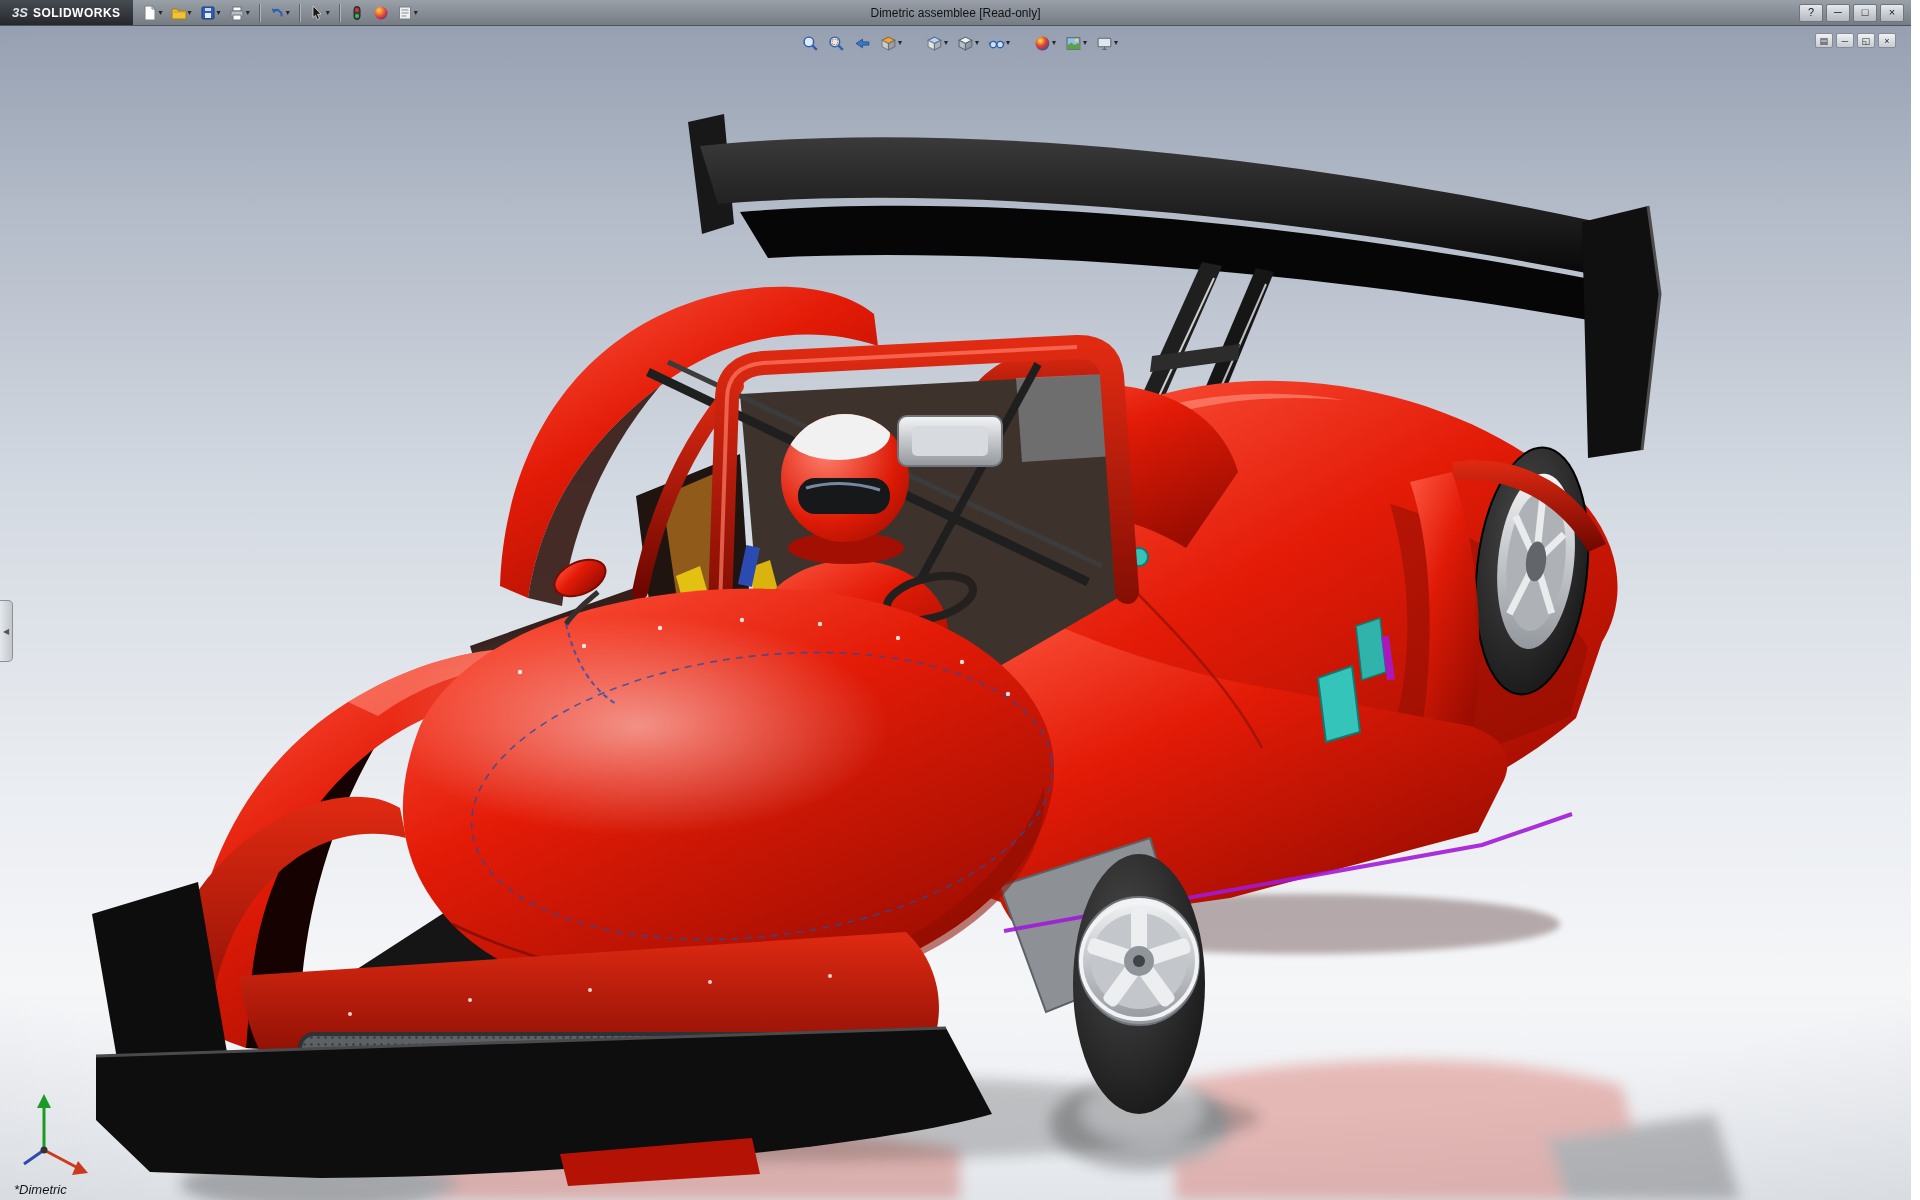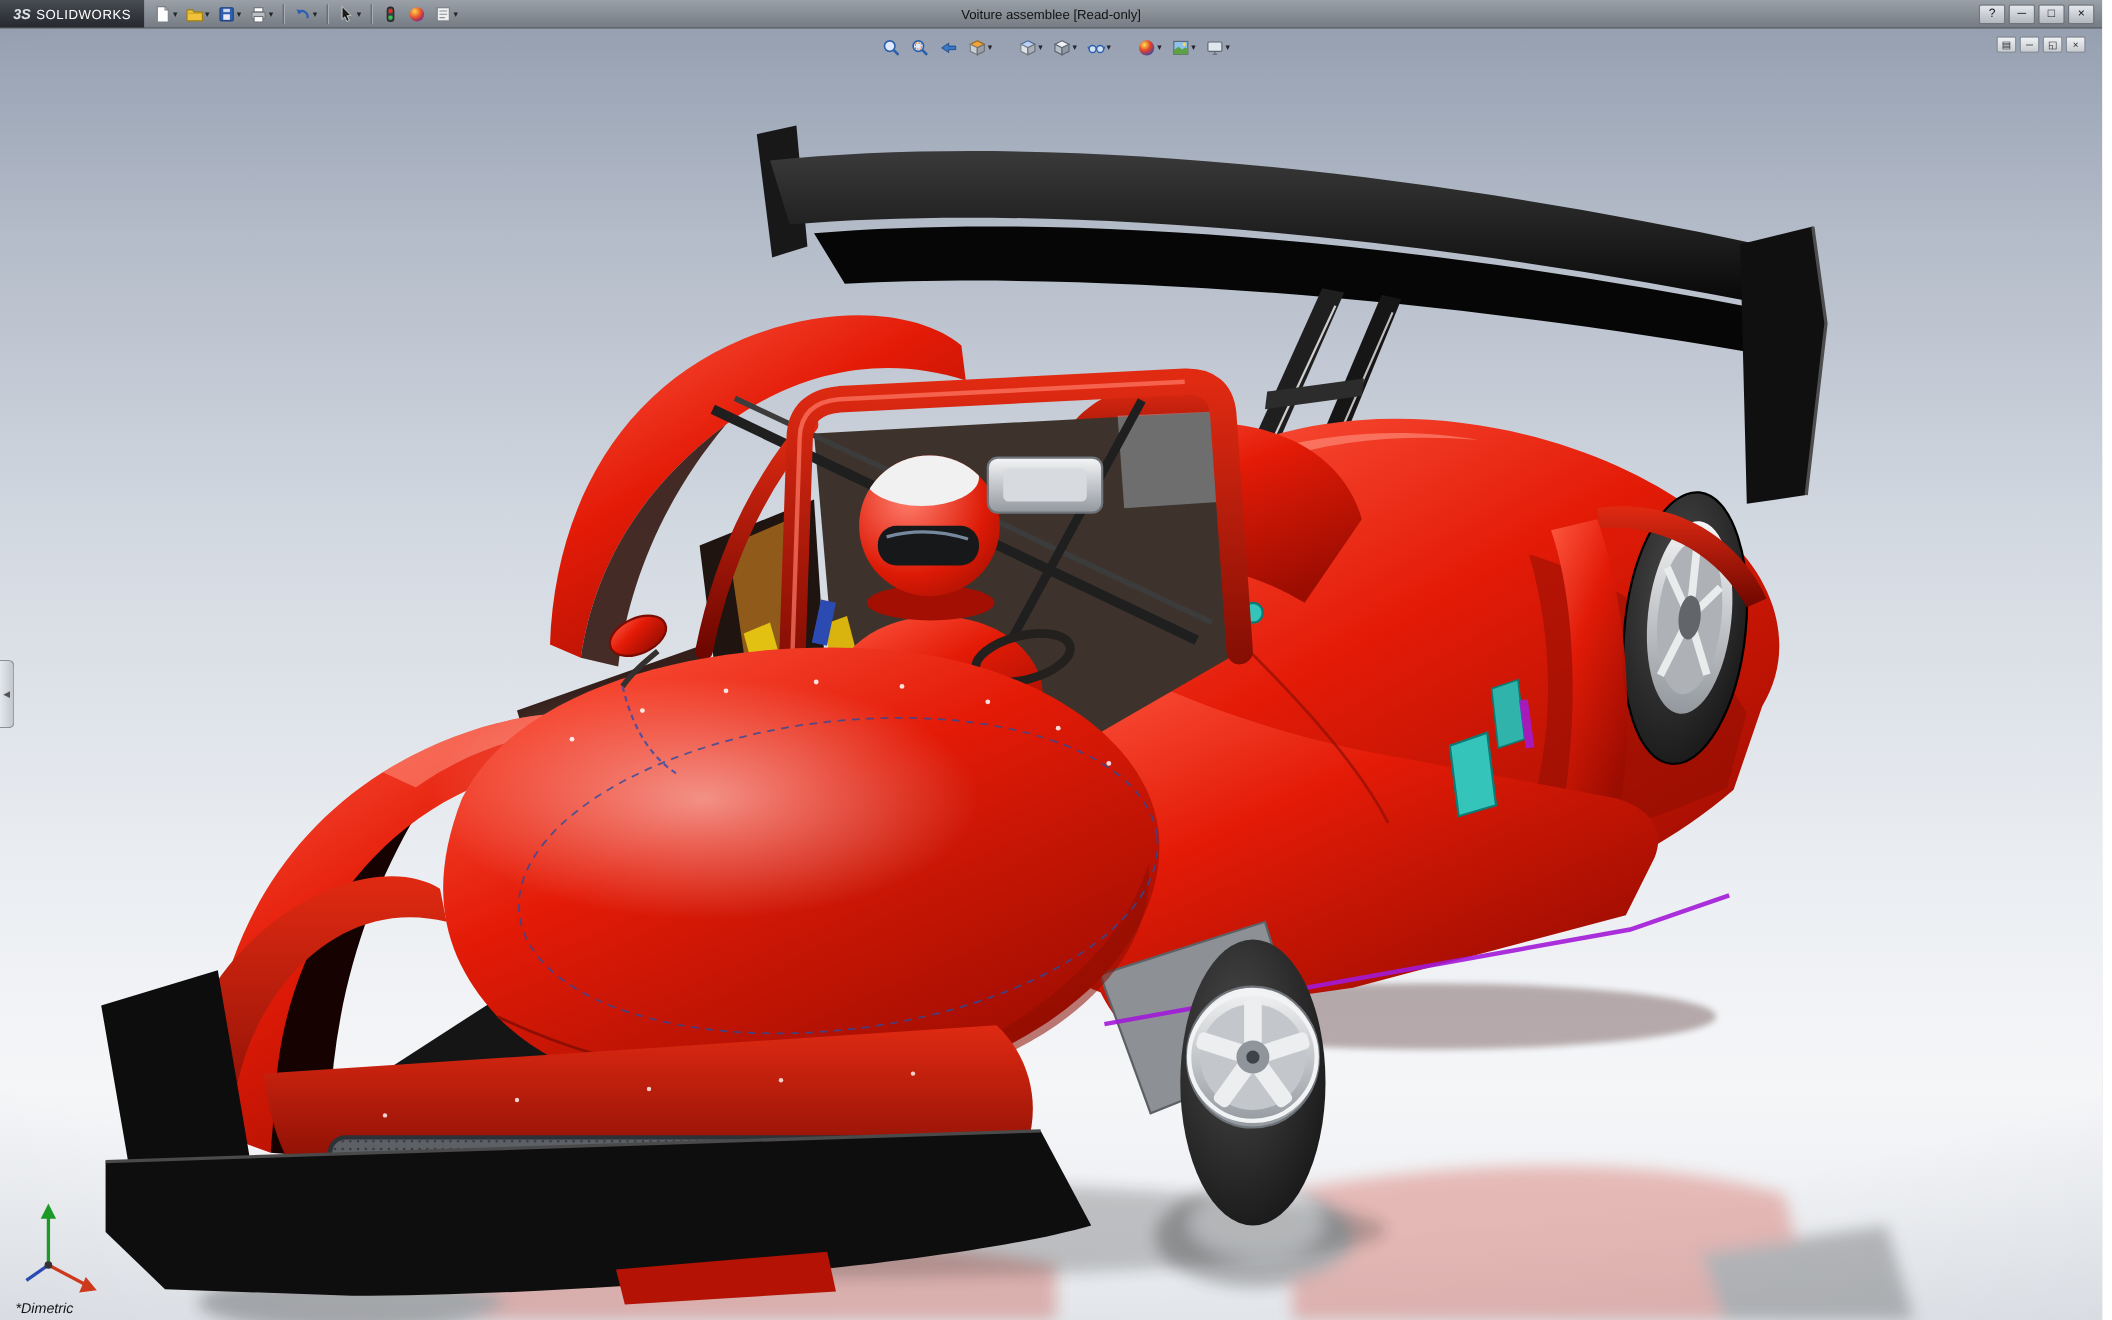--- a/index.html
+++ b/index.html
@@ -6,21 +6,21 @@
   html,body { margin:0; padding:0; width:1920px; height:1200px; overflow:hidden;
               font-family:"Liberation Sans", sans-serif; }
   .app { position:relative; width:1911px; height:1200px; background:#777; overflow:hidden; }
 
   
   .titlebar { position:relative; height:26px; display:flex; align-items:stretch;
               background:linear-gradient(#9aa0a8,#767c84); border-bottom:1px solid #4e535a; }
   .brand { display:flex; align-items:center; gap:5px; padding:0 12px;
            background:linear-gradient(#474c53,#25282d); color:#fff; font-size:12px; }
   .brand .prefix { font-style:italic; font-weight:bold; font-size:13px; color:#dfe3e8; }
-  .brand .name { font-weight:normal; letter-spacing:.5px; }
+  .brand .name { font-weight:bold; letter-spacing:.5px; }
   .toolbar { display:flex; align-items:center; padding:0 6px; gap:2px; }
   .icon-btn { display:flex; align-items:center; gap:1px; height:22px; padding:1px 2px;
               background:transparent; border:1px solid transparent; border-radius:2px; cursor:default; }
   .icon-btn svg { display:block; }
   .dd { font-size:8px; color:#22252a; line-height:1; }
   .sep { width:1px; height:18px; background:#5f656c; box-shadow:1px 0 0 #abb1b8; margin:0 4px; }
   .title { position:absolute; left:0; right:0; top:0; line-height:26px; text-align:center;
            font-size:12px; color:#101214; pointer-events:none; }
   .win-controls { margin-left:auto; display:flex; align-items:center; gap:3px; padding:0 7px; }
   .win-btn { width:24px; height:18px; font-size:11px; line-height:15px; text-align:center;
@@ -149,21 +149,21 @@
         <span>
           <svg width="16" height="16" viewBox="0 0 16 16">
               <rect x="2.5" y="2" width="11" height="12" fill="#eef0f2" stroke="#7a7f85"></rect>
               <path d="M4.5 5h7M4.5 8h7M4.5 11h5" stroke="#8a9096" fill="none"></path>
             </svg>
         </span>
           <span class="dd">▾</span>
       </button>
     </div>
 
-    <div class="title">Voiture assemblee [Read-only]</div>
+    <div class="title">Dimetric assemblee [Read-only]</div>
 
     <div class="win-controls">
       <button class="win-btn">?</button>
       <button class="win-btn">─</button>
       <button class="win-btn">□</button>
       <button class="win-btn">×</button>
     </div>
   </div>
 
   <div class="viewport">

